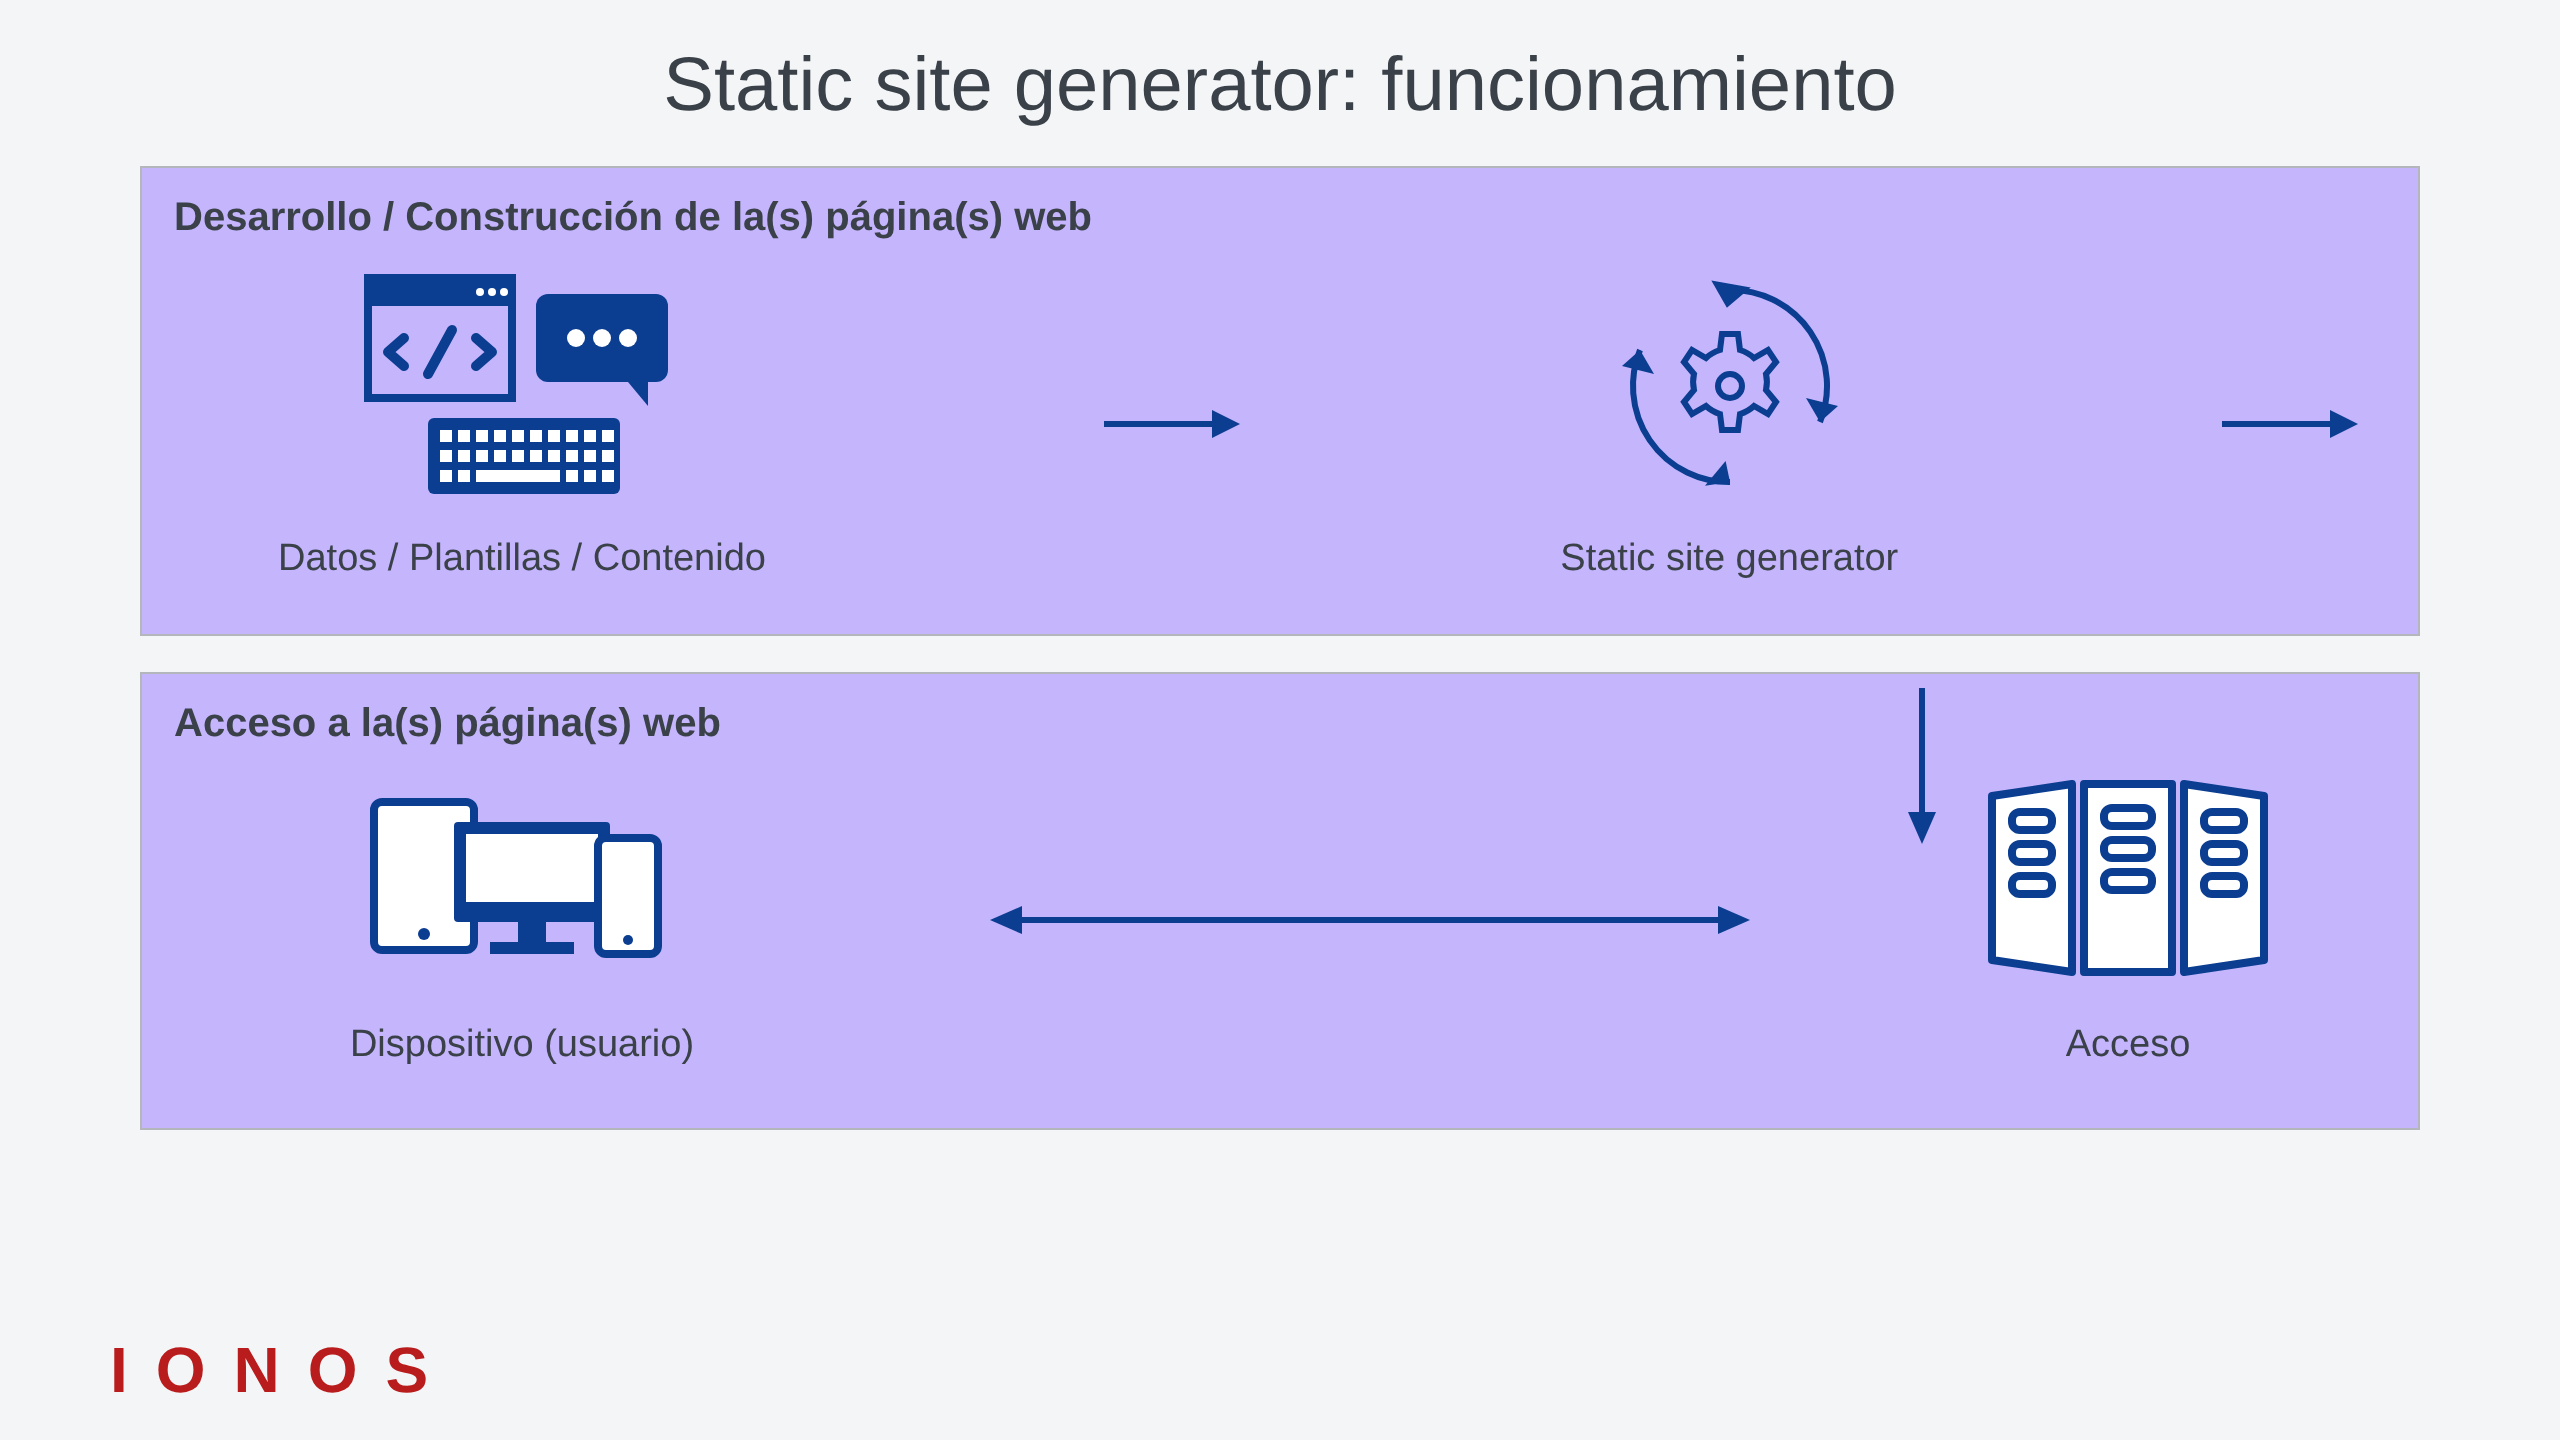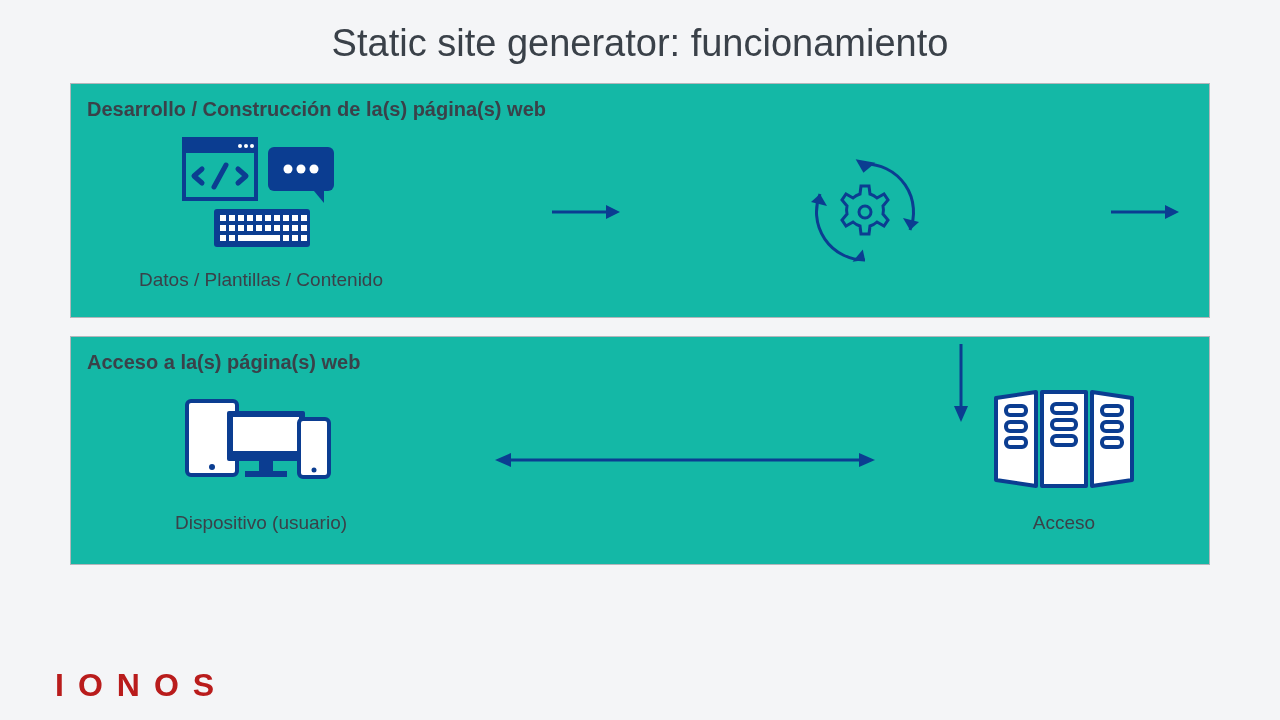--- a/index.html
+++ b/index.html
@@ -14,21 +14,21 @@
   }
   .title {
     text-align: center;
     font-size: 38px;
     font-weight: 400;
     color: #3a4149;
     padding-top: 22px;
     padding-bottom: 18px;
   }
   .panel {
-    background: #14b8a6;
+    background: #c4b5fd;
     border: 1px solid #b3b6bb;
     margin: 0 70px 18px 70px;
     position: relative;
   }
   .panel-title {
     font-size: 20px;
     font-weight: 600;
     color: #3a4149;
     padding: 14px 16px 4px 16px;
   }
@@ -161,20 +161,21 @@
             <polygon points="0,48 -12,52 -4,38" fill="#0b3d91" transform="rotate(10 0 48)"></polygon>
             <polygon points="-45,-18 -38,-6 -54,-10" fill="#0b3d91"></polygon>
 
             <g stroke="#0b3d91" stroke-width="3" fill="none">
               <circle cx="0" cy="0" r="6"></circle>
               <path d="M0,-26 l4,0 l1,8 a18 18 0 0 1 7,4 l7,-4 l4,6 l-5,6 a18 18 0 0 1 0,8 l5,6 l-4,6 l-7,-4 a18 18 0 0 1 -7,4 l-1,8 l-8,0 l-1,-8 a18 18 0 0 1 -7,-4 l-7,4 l-4,-6 l5,-6 a18 18 0 0 1 0,-8 l-5,-6 l4,-6 l7,4 a18 18 0 0 1 7,-4 l1,-8 z"></path>
             </g>
           </g>
         </svg>
       </div>
+      <div class="caption">Static site generator</div>
     </div>
 
     <div class="arrow">
       <svg width="70" height="24" viewBox="0 0 70 24">
         <line x1="2" y1="12" x2="58" y2="12" stroke="#0b3d91" stroke-width="3"></line>
         <polygon points="70,12 56,5 56,19" fill="#0b3d91"></polygon>
       </svg>
     </div>
 
 

